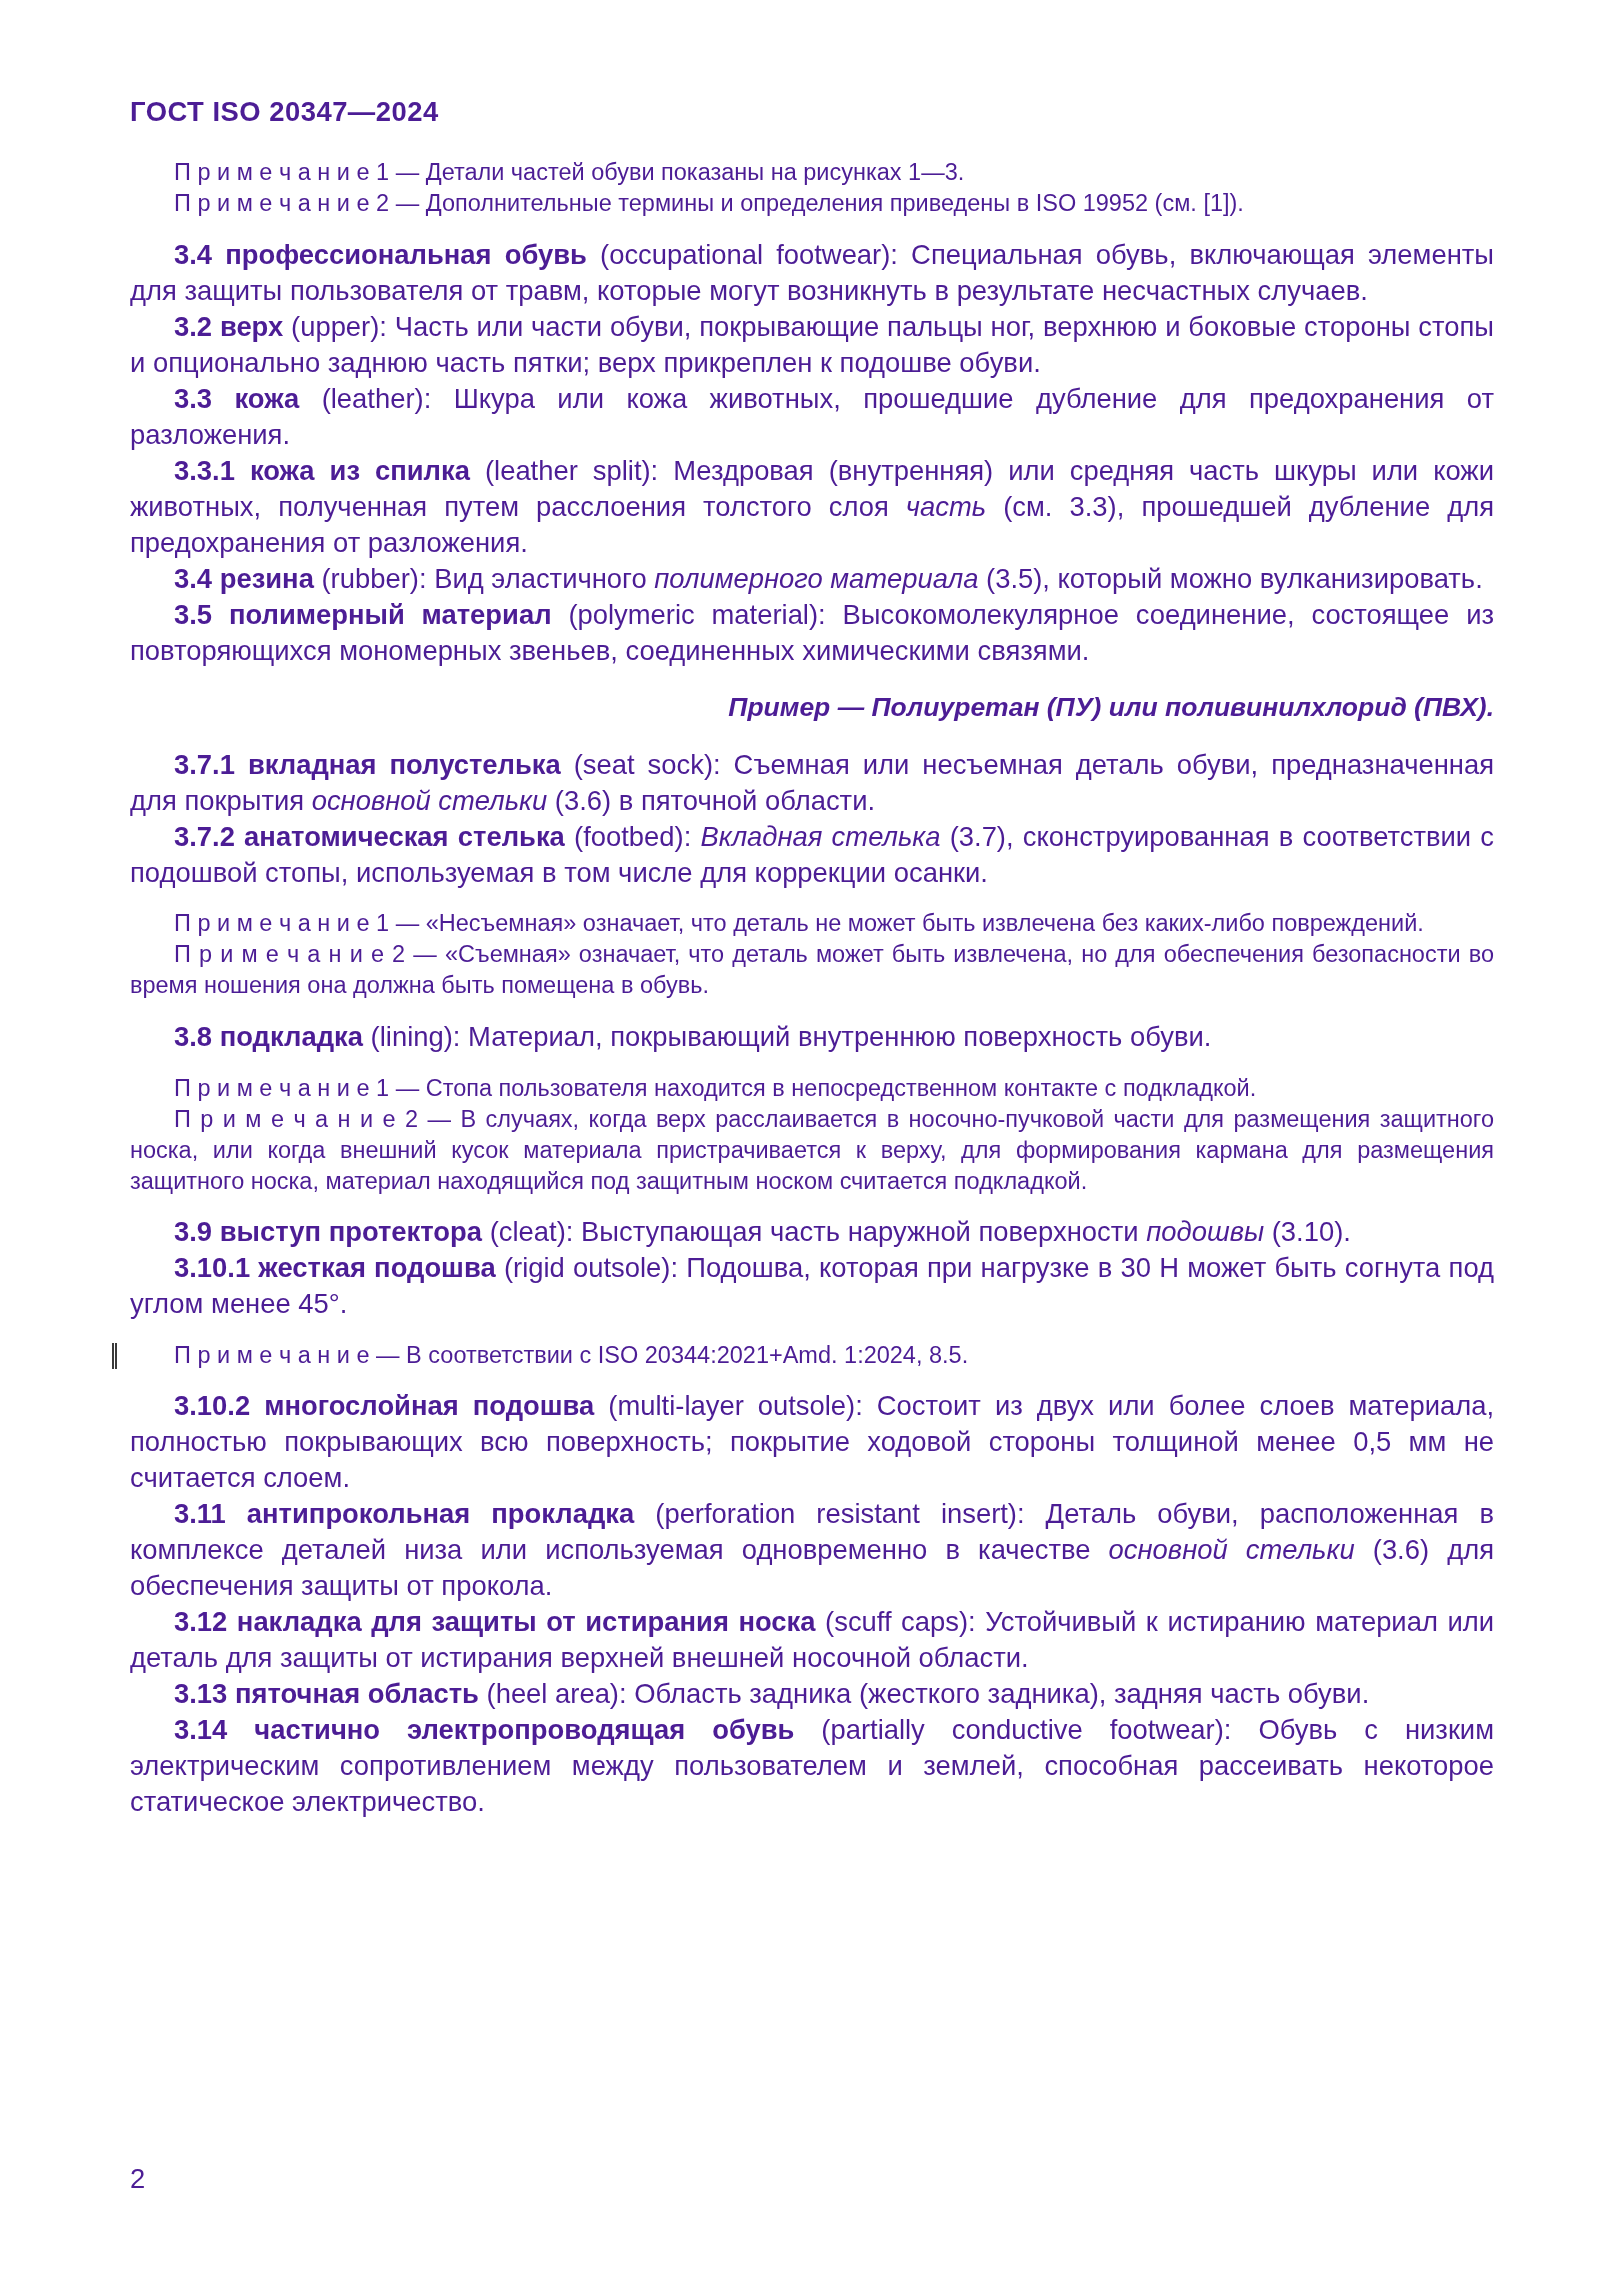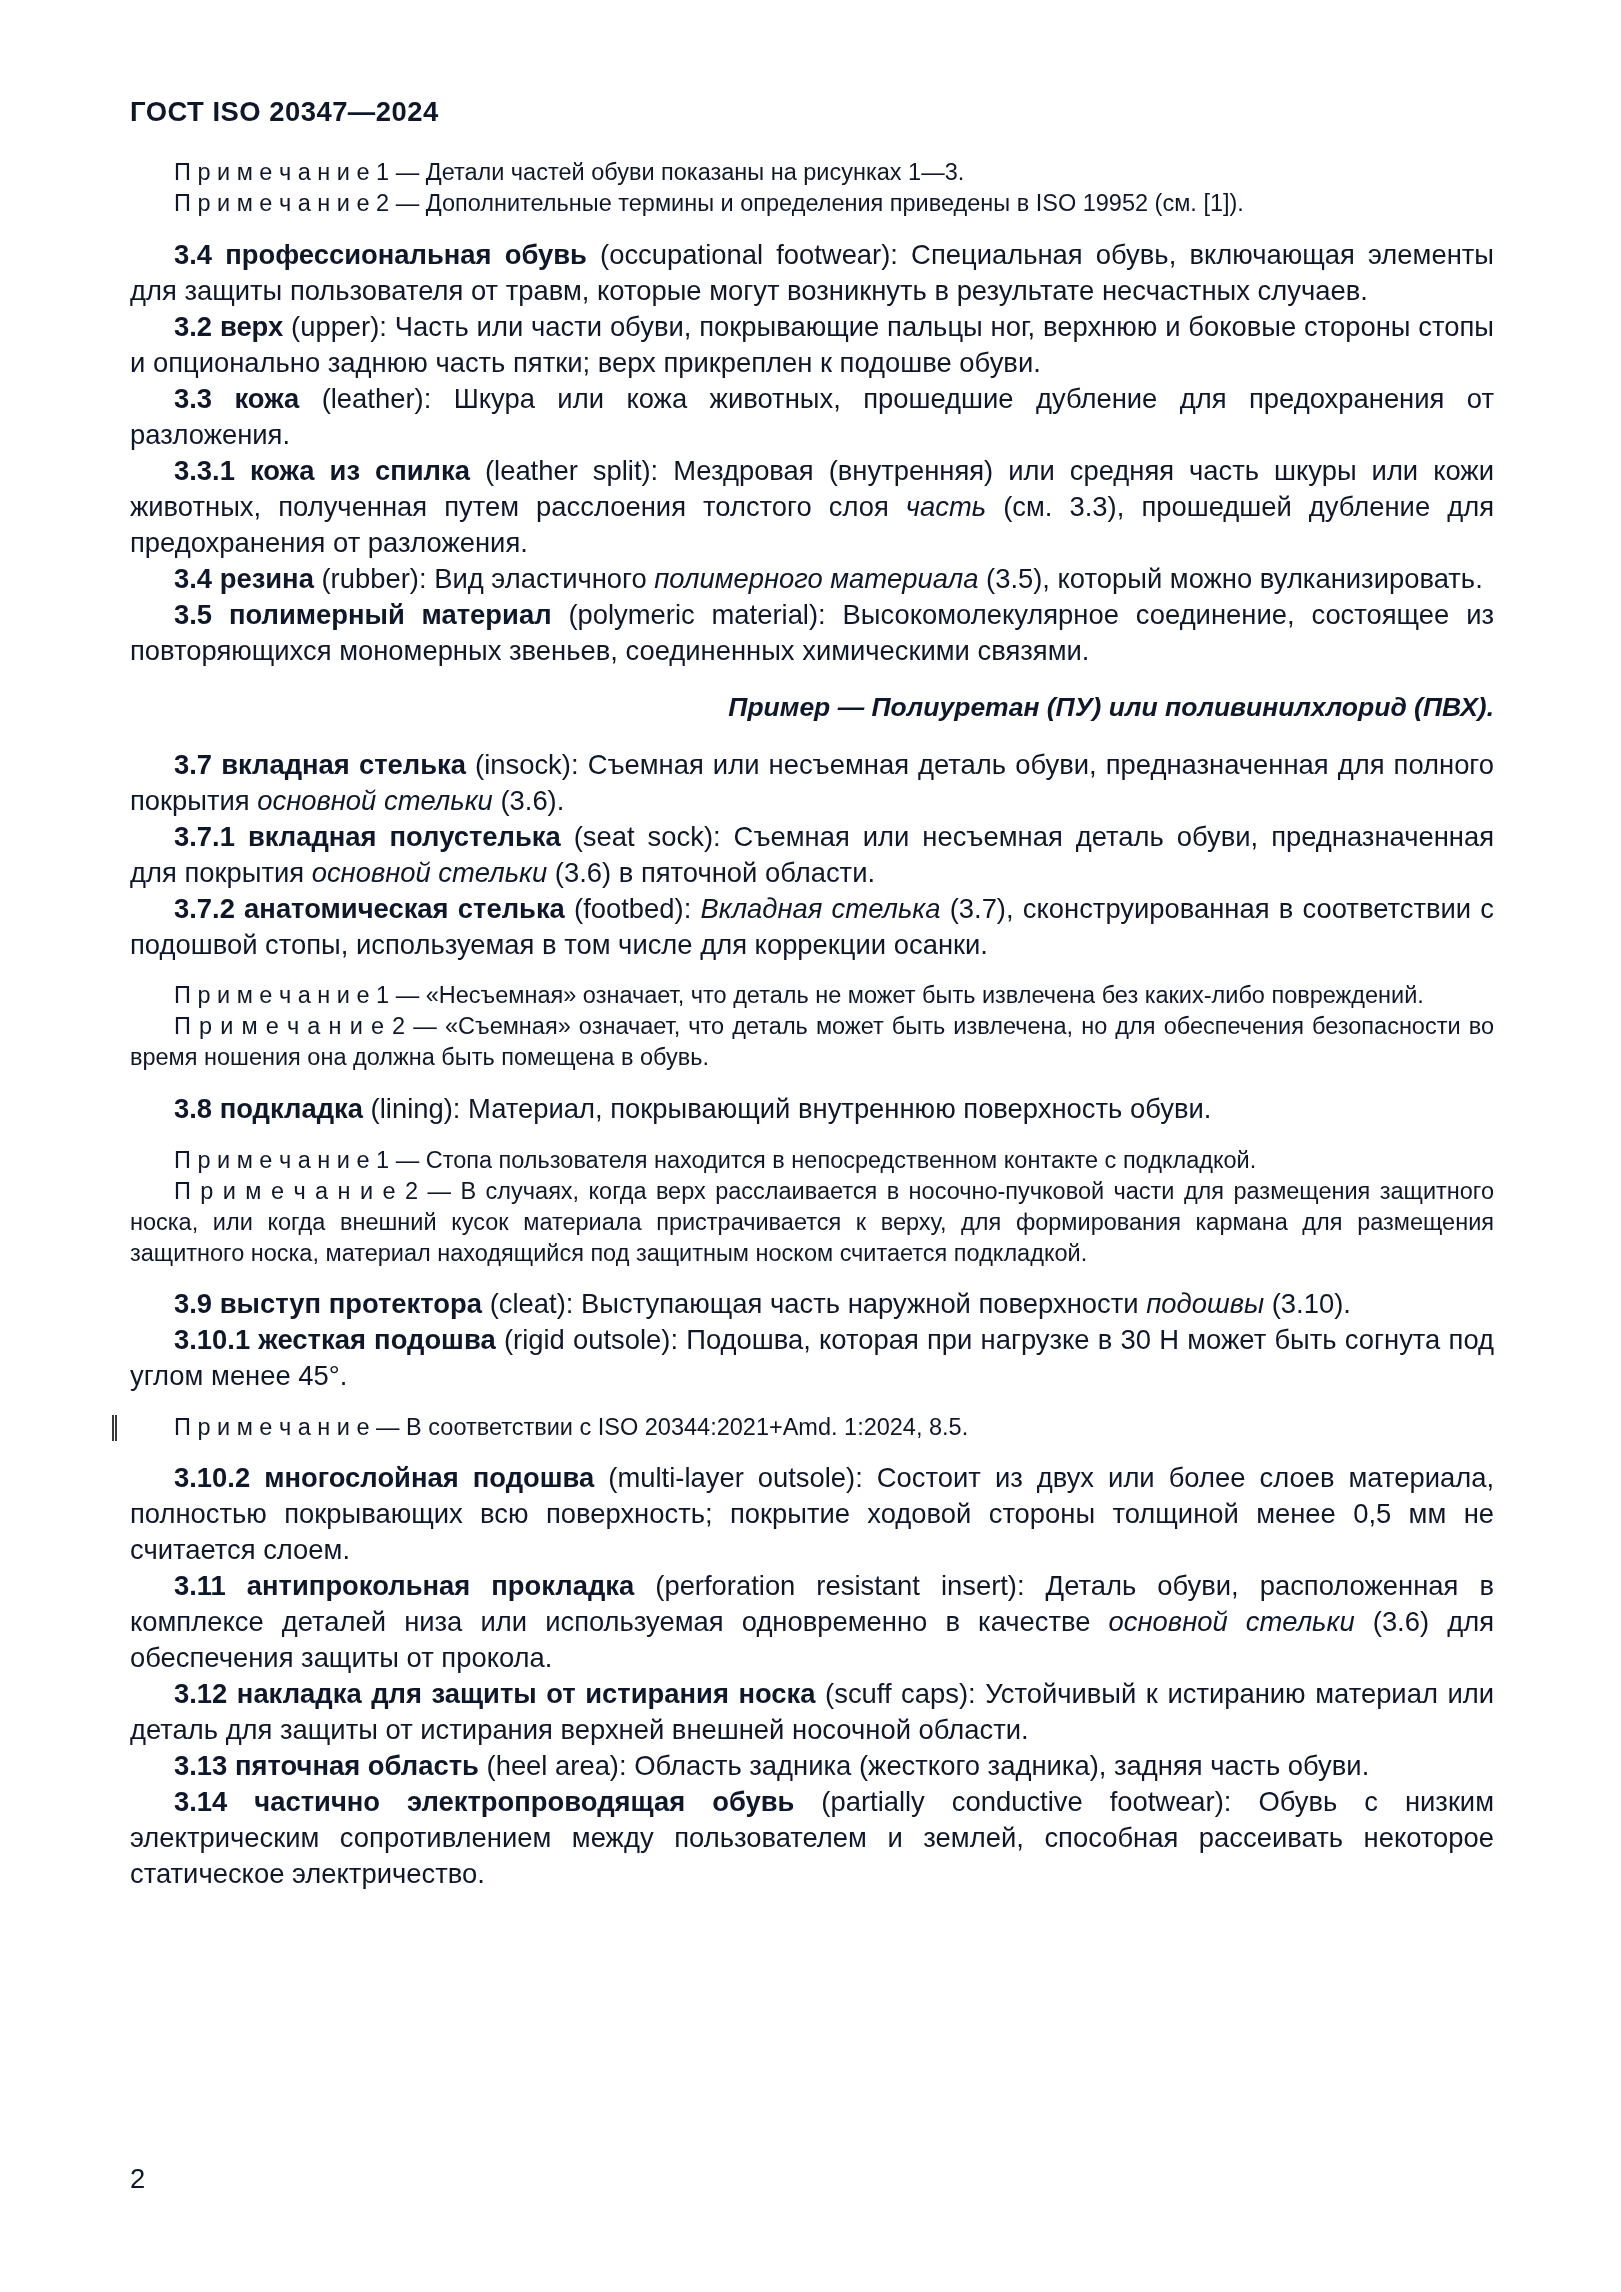--- a/index.html
+++ b/index.html
@@ -1,21 +1,21 @@
 <!DOCTYPE html>
 <html><head>
 <meta charset="utf-8">
 <style>
   * { margin:0; padding:0; box-sizing:border-box; }
   html,body { background:#888; }
   .page {
     position:relative;
     width:1621px; height:2293px;
     background:#ffffff;
-    color:#0f172a;
+    color:#4c1d95;
     font-family:"Liberation Sans", sans-serif;
     margin:0 auto;
     overflow:hidden;
   }
   .content {
     position:absolute;
     left:130px; top:96px;
     width:1364px;
   }
   .doc-header {
@@ -64,21 +64,20 @@
     <div id="doc-body">
         <p class="block note"><span>П р и м е ч а н и е   1 — Детали частей обуви показаны на рисунках 1—3.</span></p>
         <p class="block note"><span>П р и м е ч а н и е   2 — Дополнительные термины и определения приведены в ISO 19952 (см. [1]).</span></p>
         <p class="block para gap"><span class="b">3.4 профессиональная обувь</span><span> (occupational footwear): Специальная обувь, включающая элементы для защиты пользователя от травм, которые могут возникнуть в результате несчастных случаев.</span></p>
         <p class="block para"><span class="b">3.2 верх</span><span> (upper): Часть или части обуви, покрывающие пальцы ног, верхнюю и боковые стороны стопы и опционально заднюю часть пятки; верх прикреплен к подошве обуви.</span></p>
         <p class="block para"><span class="b">3.3 кожа</span><span> (leather): Шкура или кожа животных, прошедшие дубление для предохранения от разложения.</span></p>
         <p class="block para"><span class="b">3.3.1 кожа из спилка</span><span> (leather split): Мездровая (внутренняя) или средняя часть шкуры или кожи животных, полученная путем расслоения толстого слоя </span><span class="i">часть</span><span> (см. 3.3), прошедшей дубление для предохранения от разложения.</span></p>
         <p class="block para"><span class="b">3.4 резина</span><span> (rubber): Вид эластичного </span><span class="i">полимерного материала</span><span> (3.5), который можно вулканизировать.</span></p>
         <p class="block para"><span class="b">3.5 полимерный материал</span><span> (polymeric material): Высокомолекулярное соединение, состоящее из повторяющихся мономерных звеньев, соединенных химическими связями.</span></p>
         <p class="block example"><span>Пример — Полиуретан (ПУ) или поливинилхлорид (ПВХ).</span></p>
-        <p class="block para"><span class="b">3.7 вкладная стелька</span><span> (insock): Съемная или несъемная деталь обуви, предназначенная для полного покрытия </span><span class="i">основной стельки</span><span> (3.6).</span></p>
         <p class="block para"><span class="b">3.7.1 вкладная полустелька</span><span> (seat sock): Съемная или несъемная деталь обуви, предназначенная для покрытия </span><span class="i">основной стельки</span><span> (3.6) в пяточной области.</span></p>
         <p class="block para"><span class="b">3.7.2 анатомическая стелька</span><span> (footbed): </span><span class="i">Вкладная стелька</span><span> (3.7), сконструированная в соответствии с подошвой стопы, используемая в том числе для коррекции осанки.</span></p>
         <p class="block note gap"><span>П р и м е ч а н и е   1 — «Несъемная» означает, что деталь не может быть извлечена без каких-либо повреждений.</span></p>
         <p class="block note"><span>П р и м е ч а н и е   2 — «Съемная» означает, что деталь может быть извлечена, но для обеспечения безопасности во время ношения она должна быть помещена в обувь.</span></p>
         <p class="block para gap"><span class="b">3.8 подкладка</span><span> (lining): Материал, покрывающий внутреннюю поверхность обуви.</span></p>
         <p class="block note gap"><span>П р и м е ч а н и е   1 — Стопа пользователя находится в непосредственном контакте с подкладкой.</span></p>
         <p class="block note"><span>П р и м е ч а н и е   2 — В случаях, когда верх расслаивается в носочно-пучковой части для размещения защитного носка, или когда внешний кусок материала пристрачивается к верху, для формирования кармана для размещения защитного носка, материал находящийся под защитным носком считается подкладкой.</span></p>
         <p class="block para gap"><span class="b">3.9 выступ протектора</span><span> (cleat): Выступающая часть наружной поверхности </span><span class="i">подошвы</span><span> (3.10).</span></p>
         <p class="block para"><span class="b">3.10.1 жесткая подошва</span><span> (rigid outsole): Подошва, которая при нагрузке в 30 Н может быть согнута под углом менее 45°.</span></p>
         <p class="block note gap"><span class="changebar"></span><span>П р и м е ч а н и е   —   В соответствии с ISO 20344:2021+Amd. 1:2024, 8.5.</span></p>

